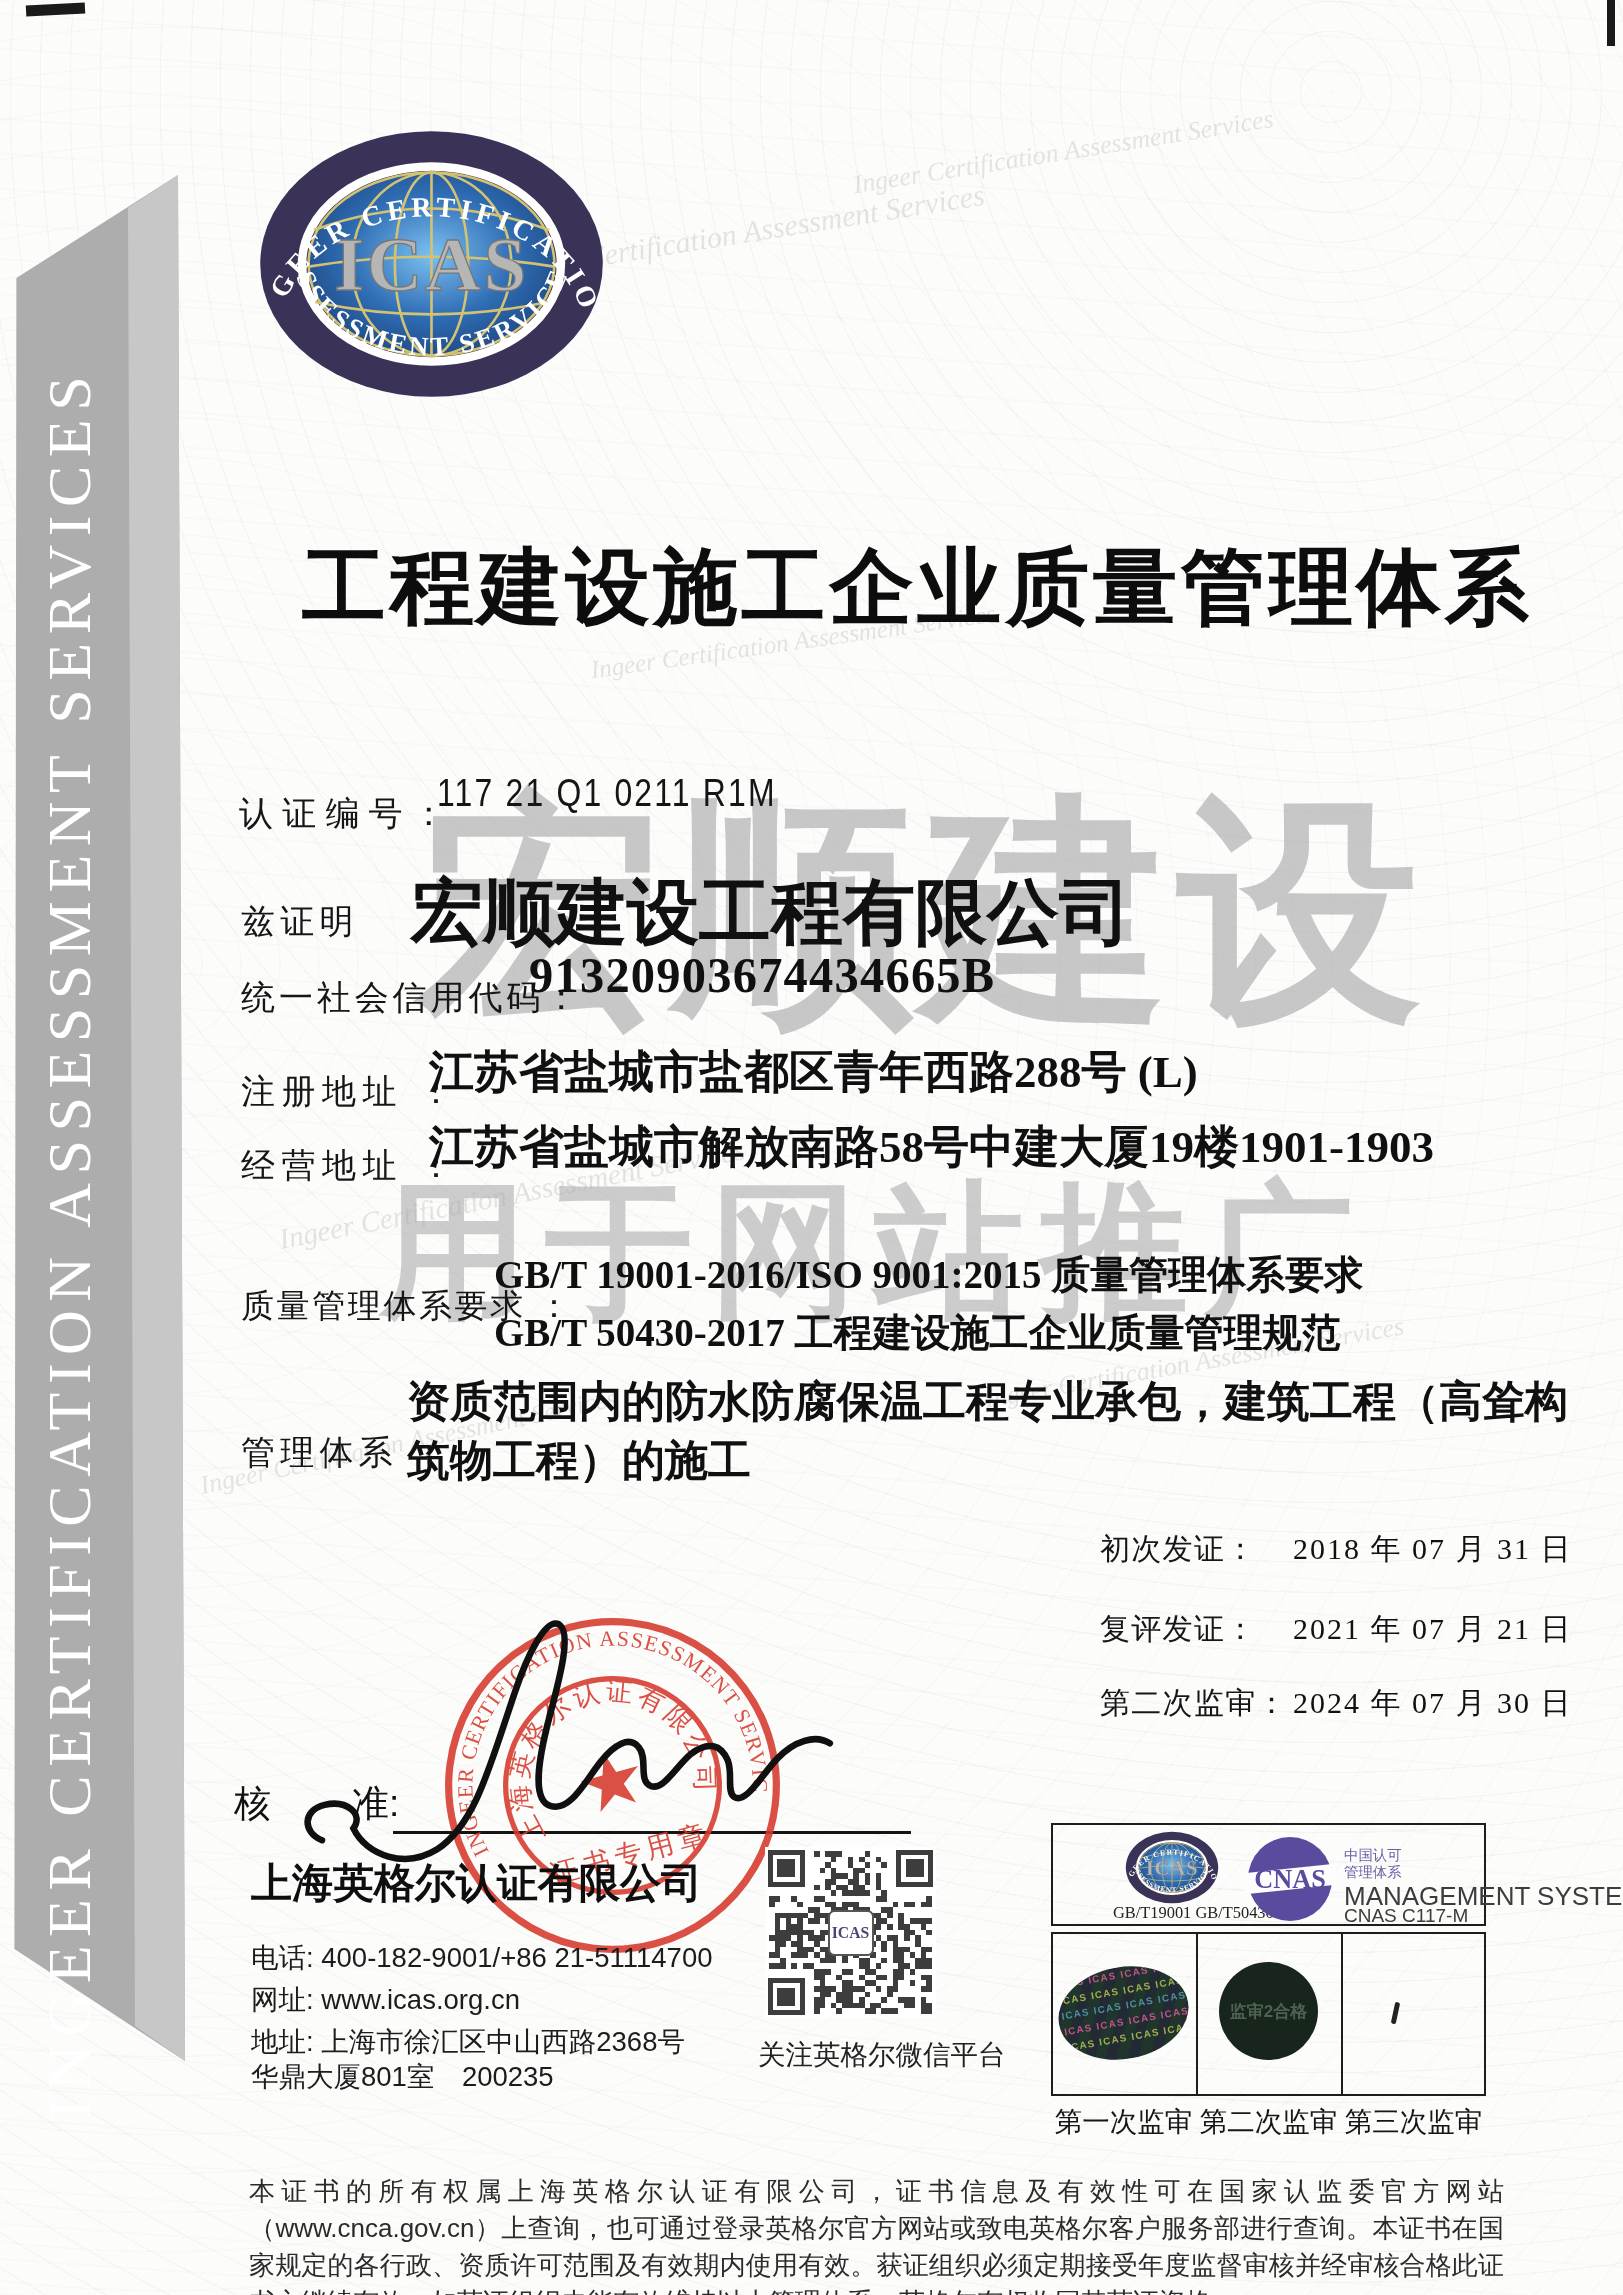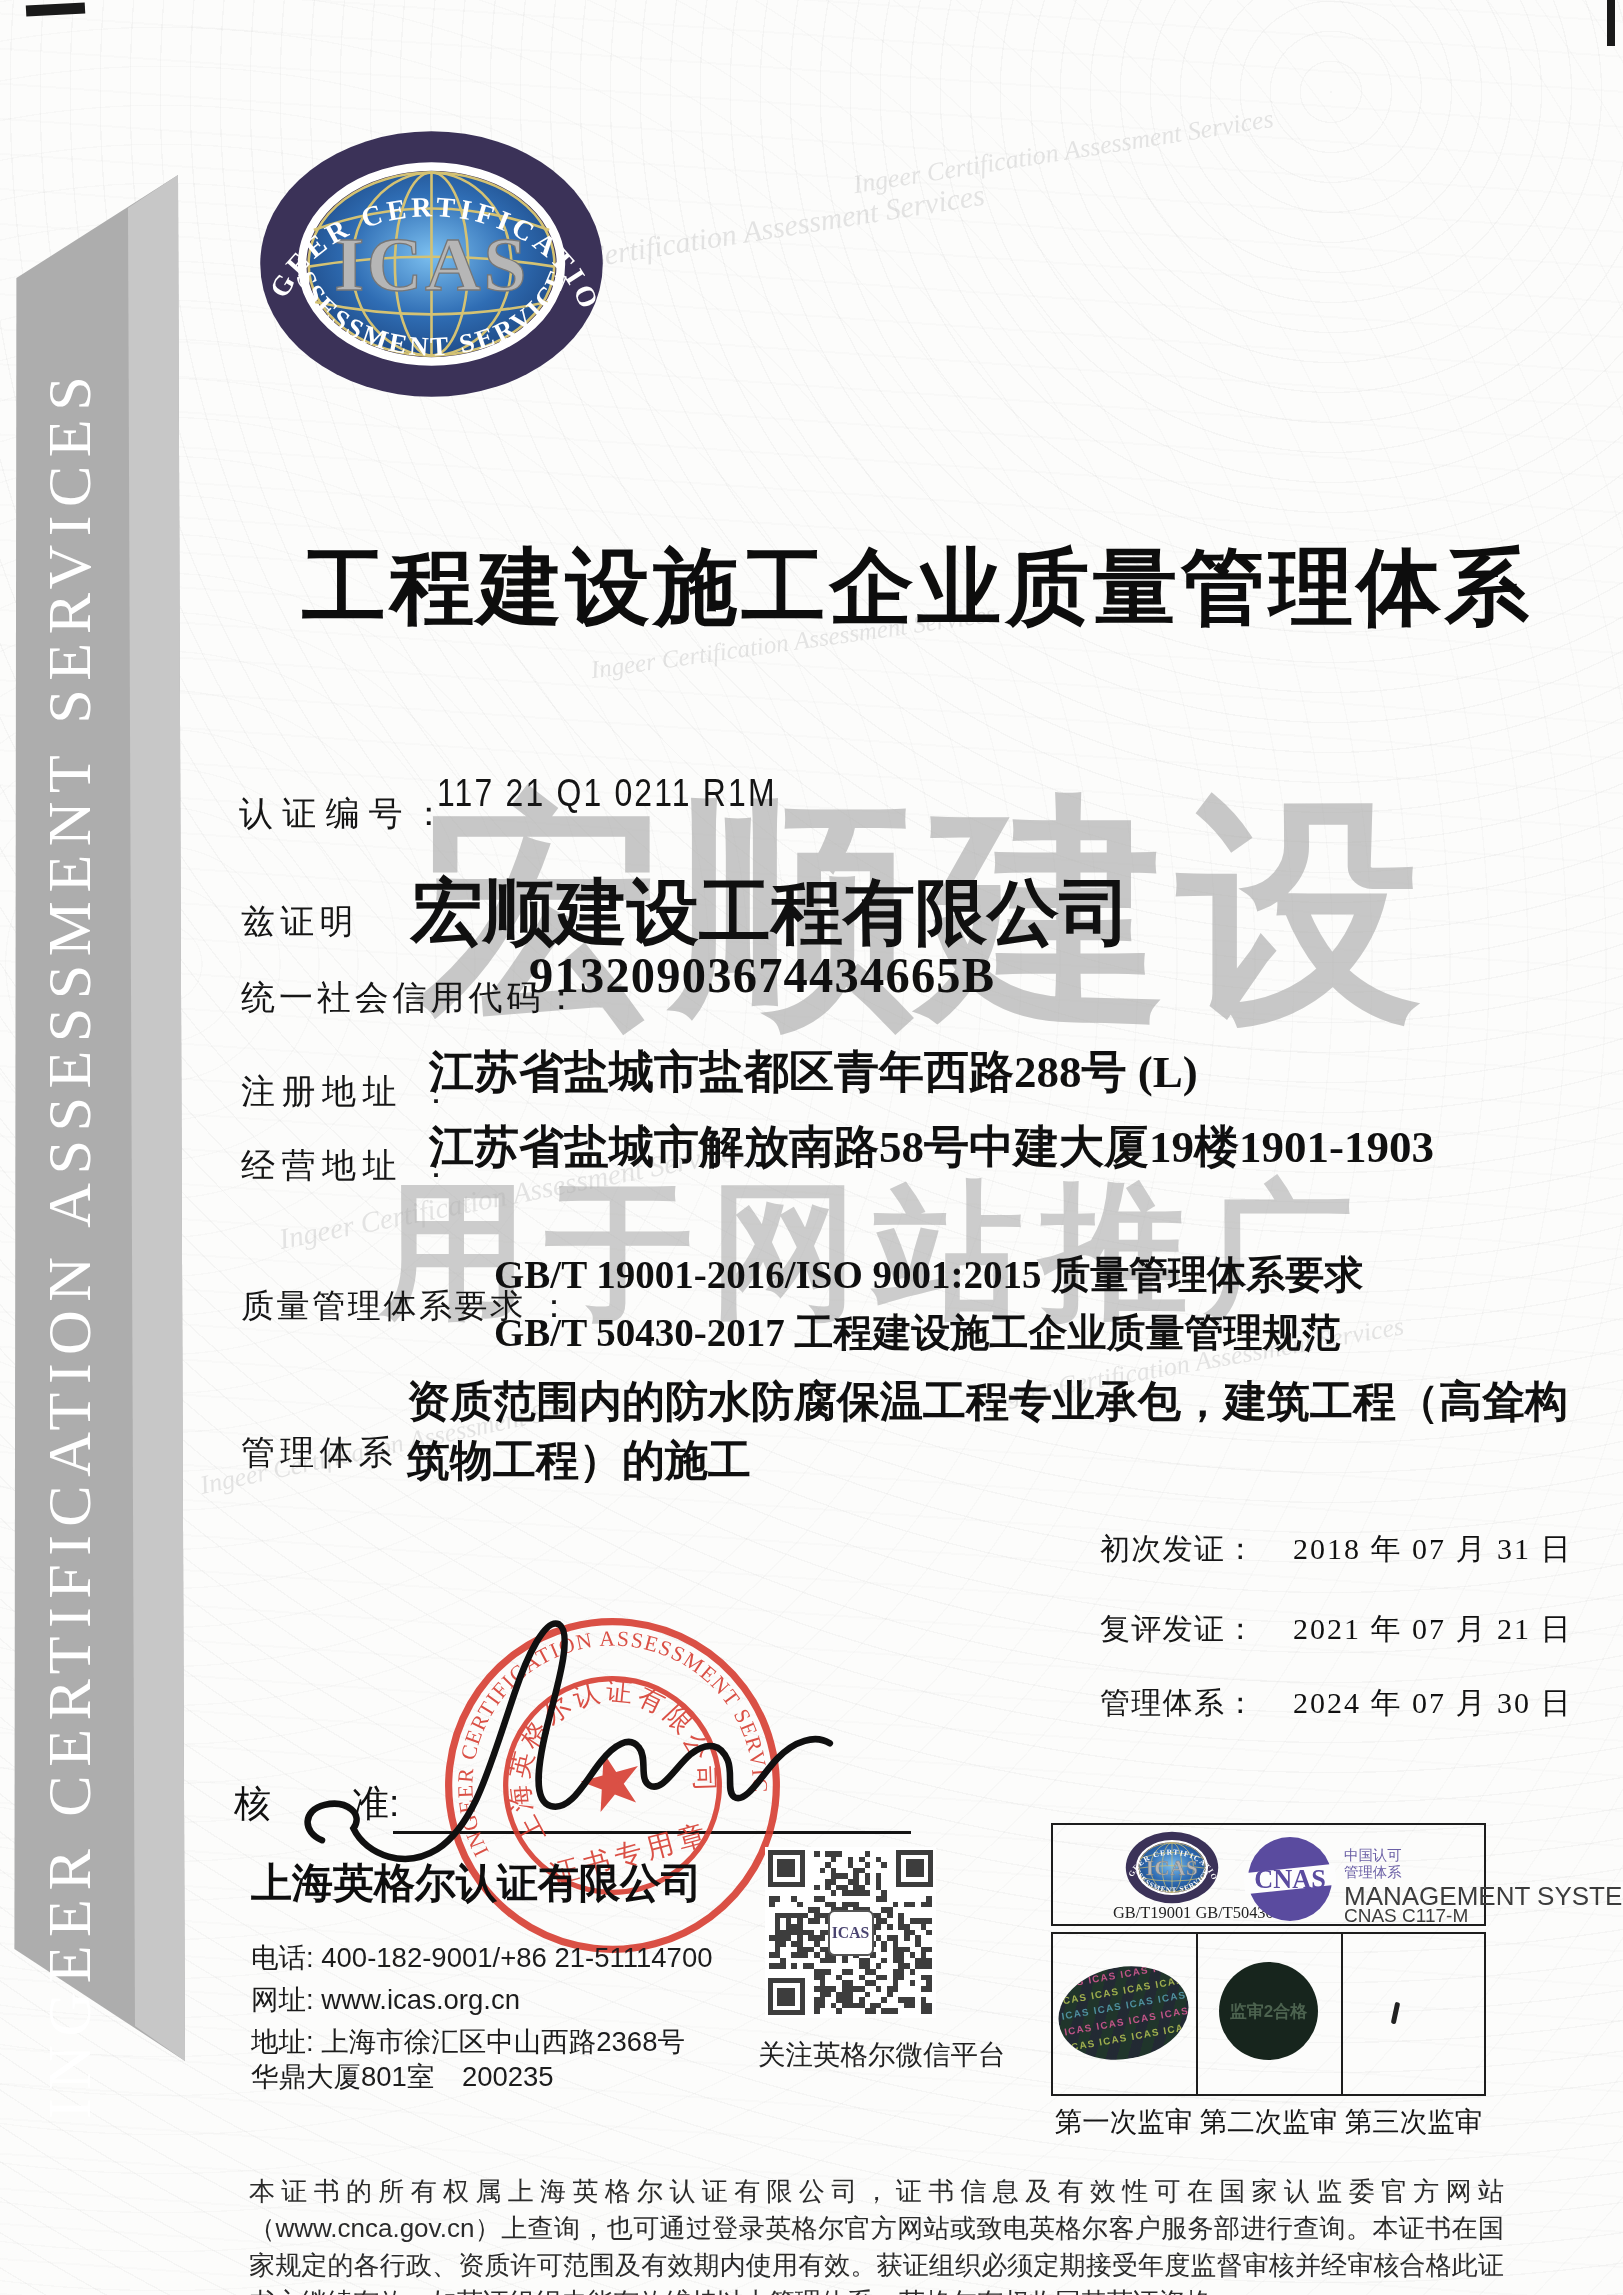--- a/index.html
+++ b/index.html
@@ -168,21 +168,21 @@
 
   <div class="date-row" style="top:1529px;">
     <span class="dl">初次发证：</span>
     <span class="dv">2018 年 07 月 31 日</span>
   </div>
   <div class="date-row" style="top:1609px;">
     <span class="dl">复评发证：</span>
     <span class="dv">2021 年 07 月 21 日</span>
   </div>
   <div class="date-row" style="top:1683px;">
-    <span class="dl">管理体系：</span>
+    <span class="dl">第二次监审：</span>
     <span class="dv">2024 年 07 月 30 日</span>
   </div>
 
   <div class="approve-he">核</div>
   <div class="approve-zhun">准:</div>
   <div class="sig-line"></div>
 
   <svg style="position:absolute;left:429px;top:1602px;opacity:.88;" width="367" height="367" viewBox="-280 -280 560 560">
     <defs>
       <path id="stampArc" d="M -205,62 A 214 214 0 1 1 205,62"></path>

